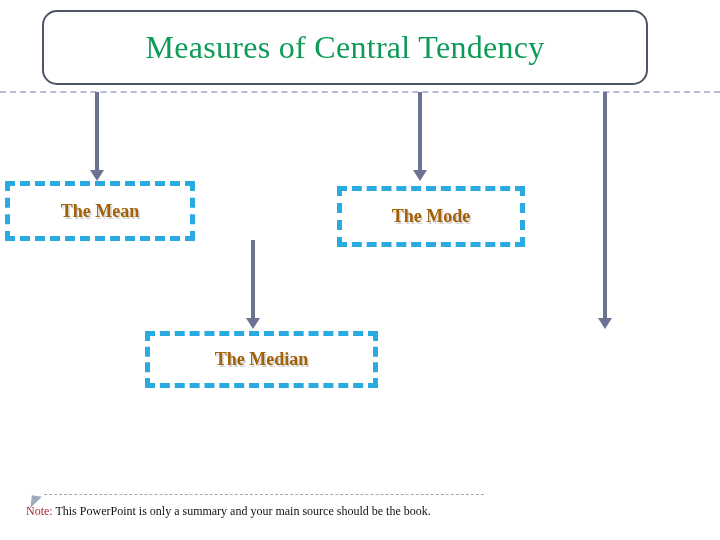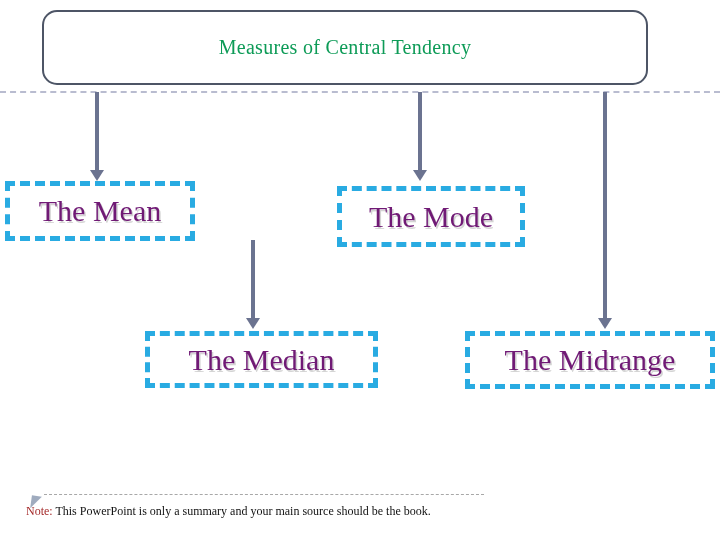--- a/index.html
+++ b/index.html
@@ -34,21 +34,21 @@
     box-sizing: border-box;
     border: 2.5px solid #4d5566;
     border-radius: 15px;
     background: #ffffff;
     display: flex;
     align-items: center;
     justify-content: center;
   }
   #title-text {
     font-family: "Liberation Serif", serif;
-    font-size: 20px;
+    font-size: 32px;
     color: #0d9b57;
     letter-spacing: 0.3px;
     white-space: nowrap;
   }
 
   
   #top-divider {
     position: absolute;
     left: 0px;
     top: 91px;
@@ -86,23 +86,23 @@
     position: absolute;
     box-sizing: border-box;
     border: 5px dashed #29abe2;
     background: #ffffff;
     display: flex;
     align-items: center;
     justify-content: center;
   }
   .term-label {
     font-family: "Liberation Serif", serif;
-    font-weight: normal;
-    font-size: 30px;
-    color: #701a75;
+    font-weight: bold;
+    font-size: 18px;
+    color: #a16207;
     text-shadow: 1.5px 1.5px 0 rgba(160,160,160,0.45);
     white-space: nowrap;
   }
 
   #box-mean     { left: 5px;   top: 181px; width: 190px; height: 60px; }
   #box-mode     { left: 337px; top: 186px; width: 188px; height: 61px; }
   #box-median   { left: 145px; top: 331px; width: 233px; height: 57px; }
   #box-midrange { left: 465px; top: 331px; width: 250px; height: 58px; }
 
   
@@ -163,23 +163,20 @@
   </div>
 
   <div class="term-box" id="box-median">
     <span class="term-label">The Median</span>
   </div>
 
   <div class="term-box" id="box-mode">
     <span class="term-label">The Mode</span>
   </div>
 
-  <div class="term-box" id="box-midrange">
-    <span class="term-label">The Midrange</span>
-  </div>
 
   <div id="note-divider"></div>
   <div id="note-cursor"></div>
   <div id="note-line">
     <span id="note-label">Note:</span><span id="note-body"> This PowerPoint is only a summary and your main source should be the book.</span>
   </div>
 
 </div>
 
 </body></html>

